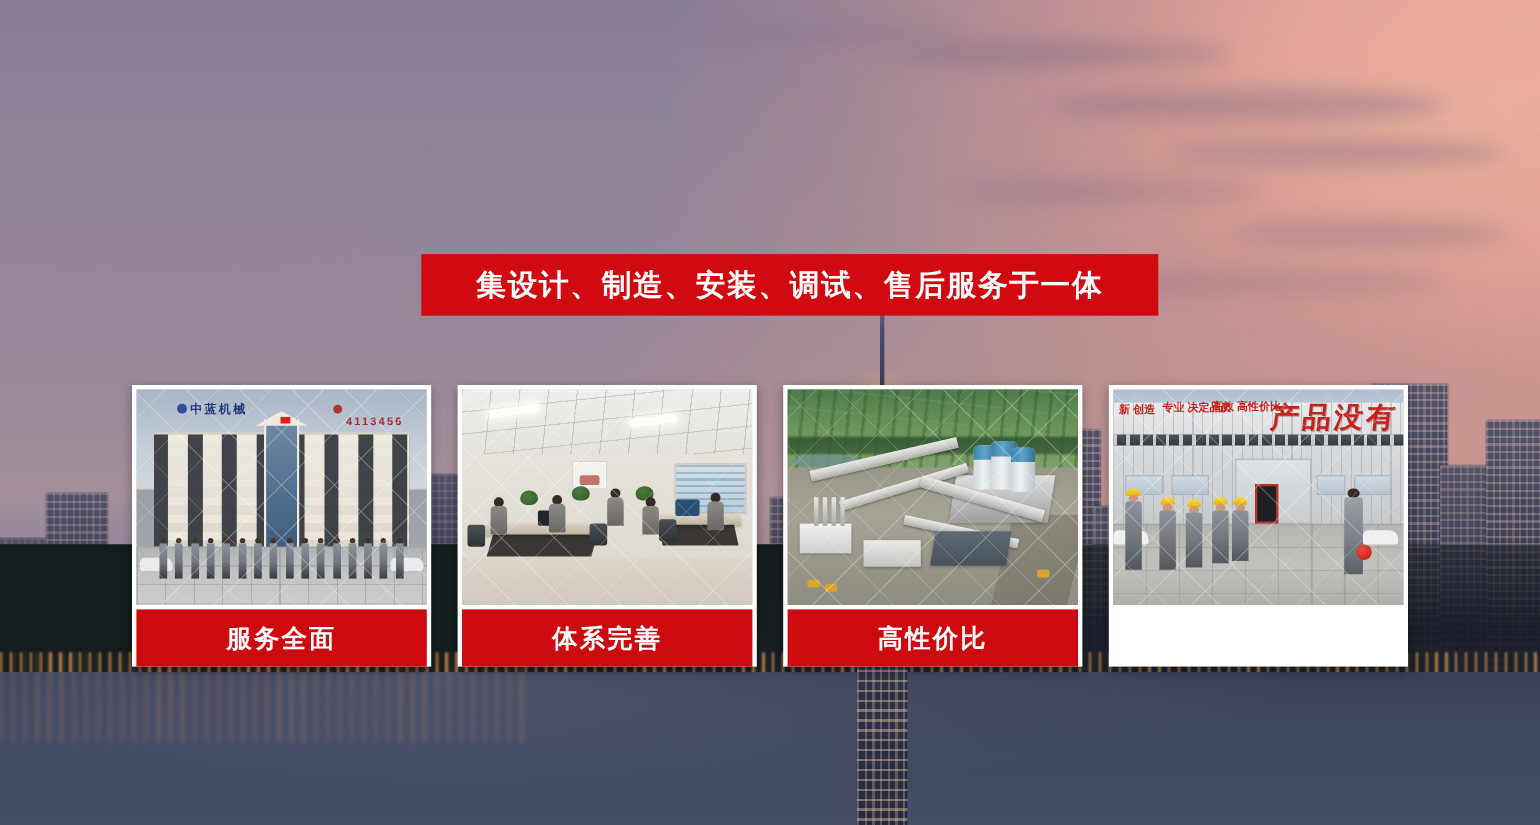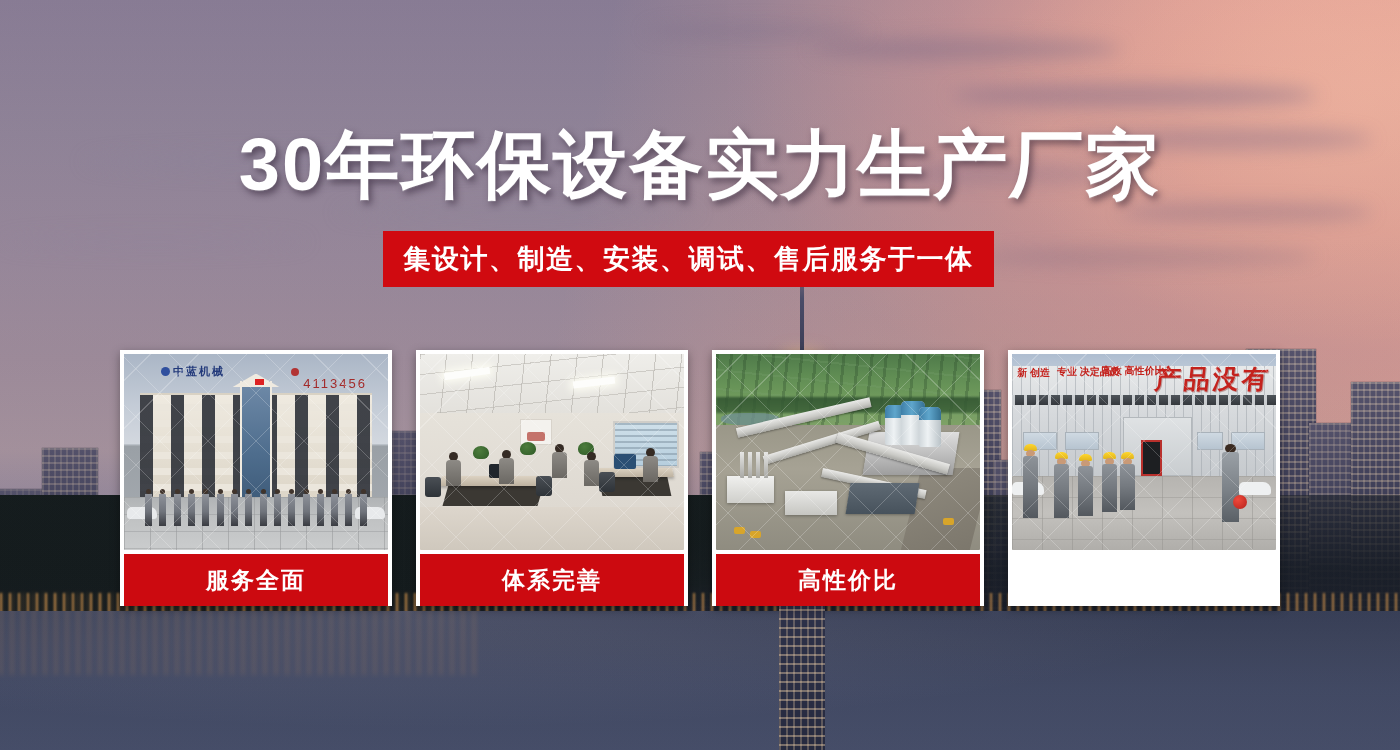--- a/index.html
+++ b/index.html
@@ -145,21 +145,21 @@
   .headline{
     position:absolute; left:0; right:0; top:128px; text-align:center;
     font-size:74px; line-height:1; font-weight:bold; color:#ffffff;
     letter-spacing:2px;
     text-shadow:3px 4px 7px rgba(40,25,45,.55), 0 1px 0 rgba(255,255,255,.25);
     z-index:10; white-space:nowrap;
   }
 
   
   .subbar{
-    position:absolute; left:383px; top:231px; width:611px; height:56px;
+    position:absolute; left:383px; top:231px; width:670px; height:56px;
     background:#d00a10; z-index:10;
     display:flex; align-items:center; justify-content:center;
   }
   .subbar span{
     color:#ffffff; font-size:27px; font-weight:bold; letter-spacing:1.5px; white-space:nowrap;
   }
 
   
   .cards{
     position:absolute; left:120px; top:350px; width:1160px; height:256px;
@@ -216,21 +216,21 @@
     position:absolute; left:14%; top:5%; width:34%; height:8%;
     display:flex; align-items:center; gap:3px;text-align:right;
   }
   .p1 .sign .dot{ width:9px;height:9px;border-radius:50%;background:#2f4f9e; }
   .p1 .sign .tx{ font-size:11px; font-weight:bold; color:#22397a; letter-spacing:2px; }
   .p1 .phone{
     position:absolute; right:8%; top:5%; height:8%;
     display:flex; align-items:center; gap:4px;
   }
   .p1 .phone .dot{ width:8px;height:8px;border-radius:50%;background:#b23333; }
-  .p1 .phone .tx{ font-size:13px; font-weight:normal; color:#a32b2b; letter-spacing:2px;margin-top:24px; }
+  .p1 .phone .tx{ font-size:10px; font-weight:bold; color:#a32b2b; letter-spacing:2px;margin-top:24px; }
   .p1 .flag{ position:absolute; left:49.5%; top:13%; width:9px;height:6px;background:#d22; }
   .p1 .ground{ position:absolute; left:0; right:0; top:73%; bottom:0;
     background:linear-gradient(180deg,#b0b3b5 0%,#c0c2c3 40%,#cacccd 100%); }
   .p1 .ground::after{
     content:""; position:absolute; inset:0;
     background-image:
       repeating-linear-gradient(90deg, rgba(150,152,154,.55) 0 1px, rgba(0,0,0,0) 1px 26px),
       repeating-linear-gradient(180deg, rgba(150,152,154,.45) 0 1px, rgba(0,0,0,0) 1px 17px);
   }
   .p1 .people{ position:absolute; left:8%; right:8%; top:69%; height:19%;
@@ -450,21 +450,20 @@
 
   <div class="ridge"></div>
   <div class="ridge-lights"></div>
   <div class="ridge-lights r2"></div>
 
   <div class="water"></div>
   <div class="water-refl"></div>
   <div class="water-sheen"></div>
   <div class="scrim"></div>
 
-  <div class="headline">30年环保设备实力生产厂家</div>
 
   <div class="subbar">
     <span>集设计、制造、安装、调试、售后服务于一体</span>
   </div>
 
   <div class="cards">
 
     <div class="card">
       <div class="photo p1">
         <div class="sky1"></div>

